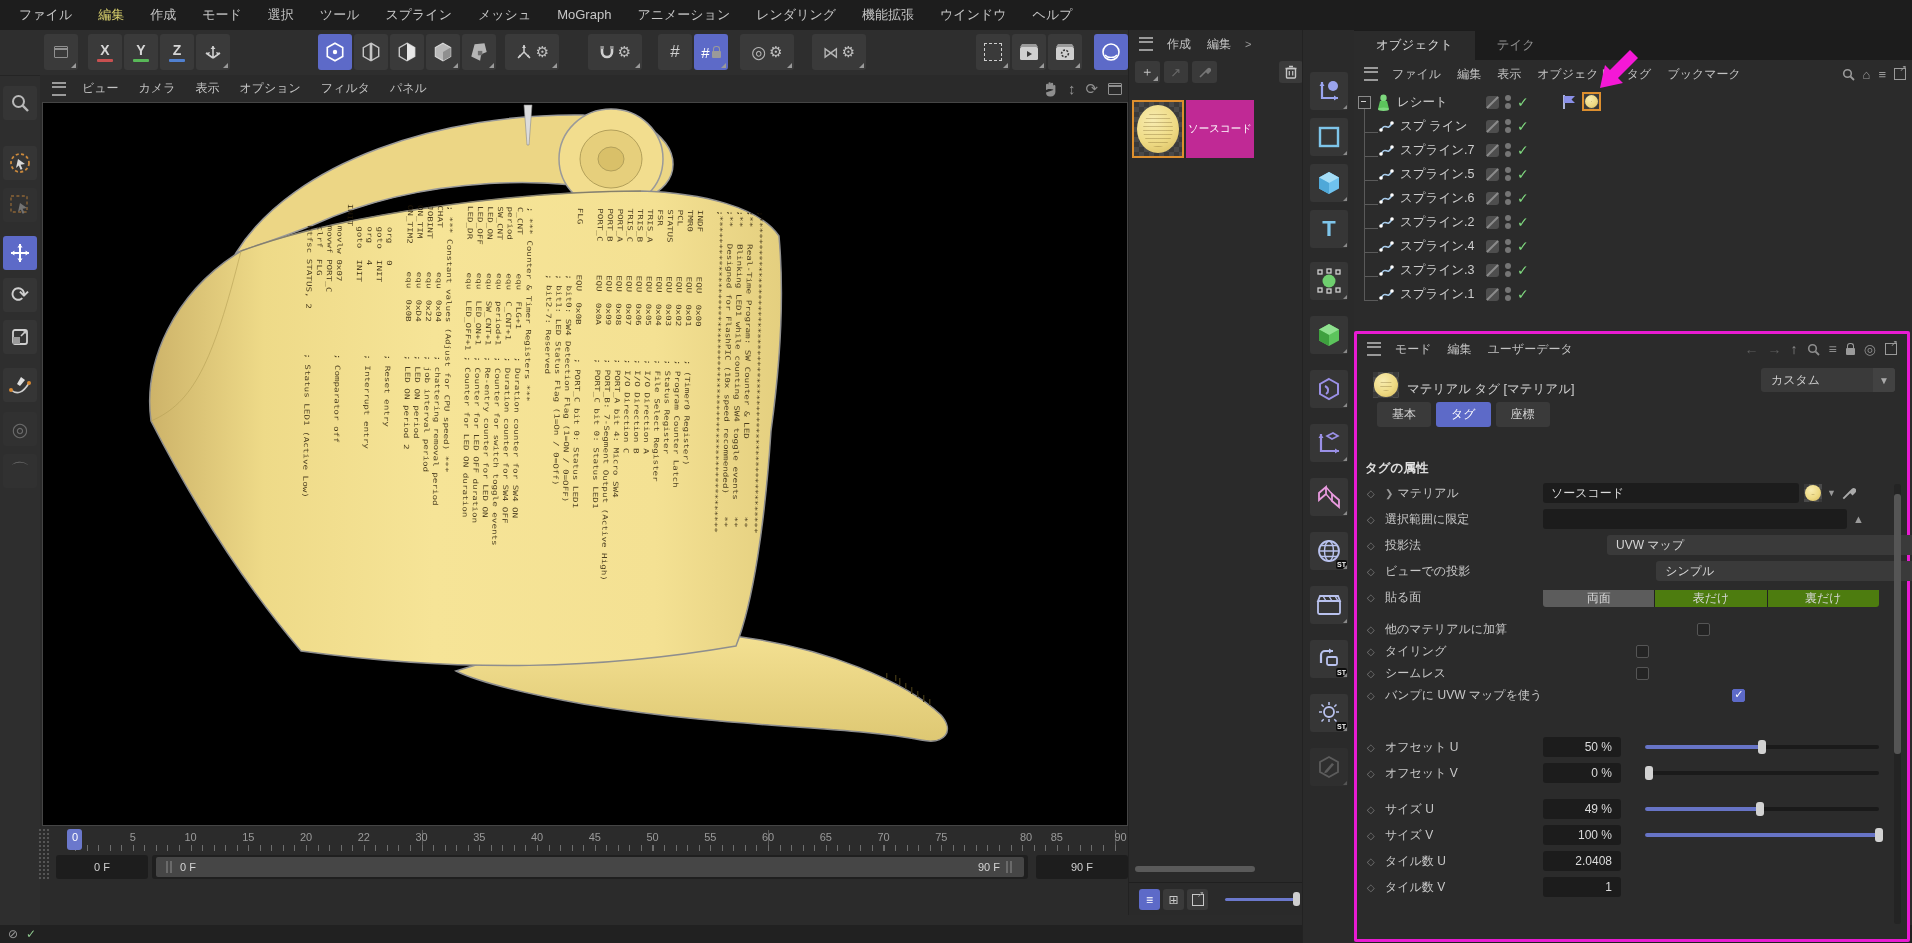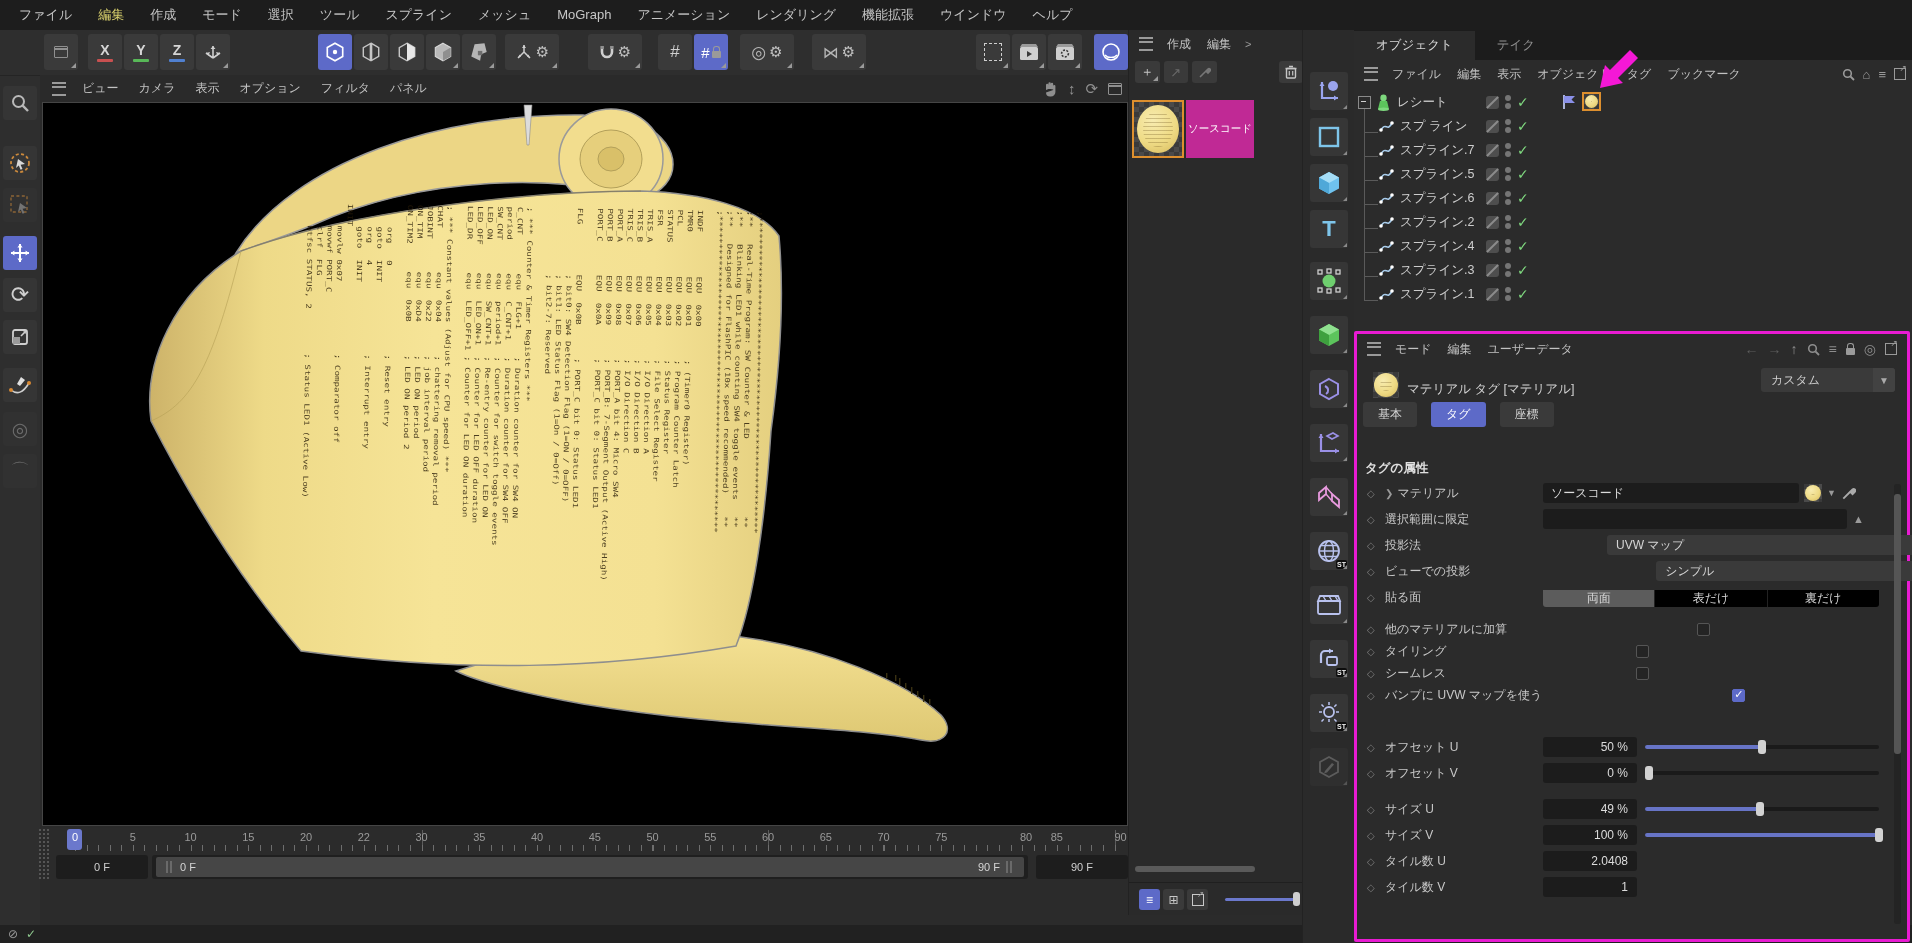--- a/index.html
+++ b/index.html
@@ -99,35 +99,35 @@
   
   #attrs{position:absolute;left:1354px;top:331px;width:556px;height:611px;background:#2b2b2b;border:3px solid #e81bd2;box-sizing:border-box;border-radius:2px;}
   #attabs{height:26px;background:#191919;display:flex;}
   .attab{padding:4px 20px;font-size:12.5px;background:#2b2b2b;color:#d5d5d5;}
   #atmenu{position:relative;height:30px;}
   #atnav{position:absolute;right:10px;top:0;height:30px;display:flex;align-items:center;gap:9px;color:#8d8d8d;font-size:14px;}
   #objrow{position:relative;height:34px;display:flex;align-items:flex-end;padding-left:16px;font-size:12.5px;color:#d2d2d2;gap:8px;}
   #objrow .thumb{width:26px;height:26px;position:relative;}
   #preset{position:absolute;left:404px;top:4px;width:134px;height:24px;background:#3a3a3a;border-radius:3px;display:flex;align-items:center;font-size:12px;color:#cfcfcf;padding-left:10px;box-sizing:border-box;}
   #preset .dd{position:absolute;right:0;top:0;width:22px;height:24px;background:#424242;border-radius:0 3px 3px 0;display:flex;align-items:center;justify-content:center;color:#aaa;font-size:10px;}
-  #cattabs{height:32px;display:flex;align-items:center;gap:14px;padding-left:6px;}
+  #cattabs{height:32px;display:flex;align-items:center;gap:5px;padding-left:20px;}
   .ctab{padding:4px 15px;border-radius:3px;background:#3a3a3a;font-size:12px;color:#d5d5d5;}
   .ctab.sel{background:#5d6ac8;color:#fff;}
   #section{height:24px;display:flex;align-items:center;padding-left:8px;font-size:12.5px;color:#e0e0e0;font-weight:bold;}
   #rows{position:absolute;left:0;top:146px;right:0;}
   .arow{position:relative;height:26px;display:flex;align-items:center;padding-left:10px;font-size:12px;color:#c8c8c8;box-sizing:border-box;}
   .arow.short{height:22px;}
   .dia{color:#7a7a7a;font-size:10px;width:18px;}
   .exp{color:#9a9a9a;font-size:10px;margin-right:4px;}
   .alab{flex:0 0 auto;}
   .aval{position:absolute;left:186px;align-items:flex-end;}
-  .nfield{width:94px;height:20px;background:#1c1c1c;border-radius:3px;color:#dcdcdc;display:flex;align-items:center;justify-content:flex-end;padding-right:9px;box-sizing:border-box;font-size:12px;}
+  .nfield{width:78px;height:20px;background:#1c1c1c;border-radius:3px;color:#dcdcdc;display:flex;align-items:center;justify-content:flex-end;padding-right:9px;box-sizing:border-box;font-size:12px;}
   .dropdown{width:336px;height:20px;background:#3a3a3a;border-radius:3px;display:flex;align-items:center;padding-left:9px;box-sizing:border-box;color:#d5d5d5;position:relative;font-size:12px;}
   .seg{display:flex;width:336px;height:20px;border-radius:3px;overflow:hidden;}
-  .seg span{flex:1;display:flex;align-items:center;justify-content:center;background:#000000;border-right:1px solid #222;color:#d8d8d8;font-size:12px;}
+  .seg span{flex:1;display:flex;align-items:center;justify-content:center;background:#4d7c0f;border-right:1px solid #222;color:#d8d8d8;font-size:12px;}
   .seg span:last-child{border-right:none;}
   .seg span.sel{background:#5c5c5c;}
   .cb{width:13px;height:13px;border-radius:2px;background:#242424;border:1px solid #555;box-sizing:border-box;position:relative;}
   .cb.on{background:#5d6ac8;border-color:#5d6ac8;}
   .cb.on::after{content:'✓';position:absolute;left:1px;top:-2px;color:#fff;font-size:11px;font-weight:bold;}
   .slider{position:absolute;left:288px;width:234px;height:20px;}
   .sl-track{position:absolute;left:0;right:0;top:8px;height:4px;border-radius:2px;background:#1a1a1a;}
   .sl-fill{position:absolute;left:0;top:8px;height:4px;border-radius:2px;background:#6774c6;}
   .sl-knob{position:absolute;top:3px;width:8px;height:14px;border-radius:3px;background:#d2d2d2;}
   #atscroll{position:absolute;right:6px;top:150px;width:7px;height:440px;background:#242424;border-radius:3px;}

